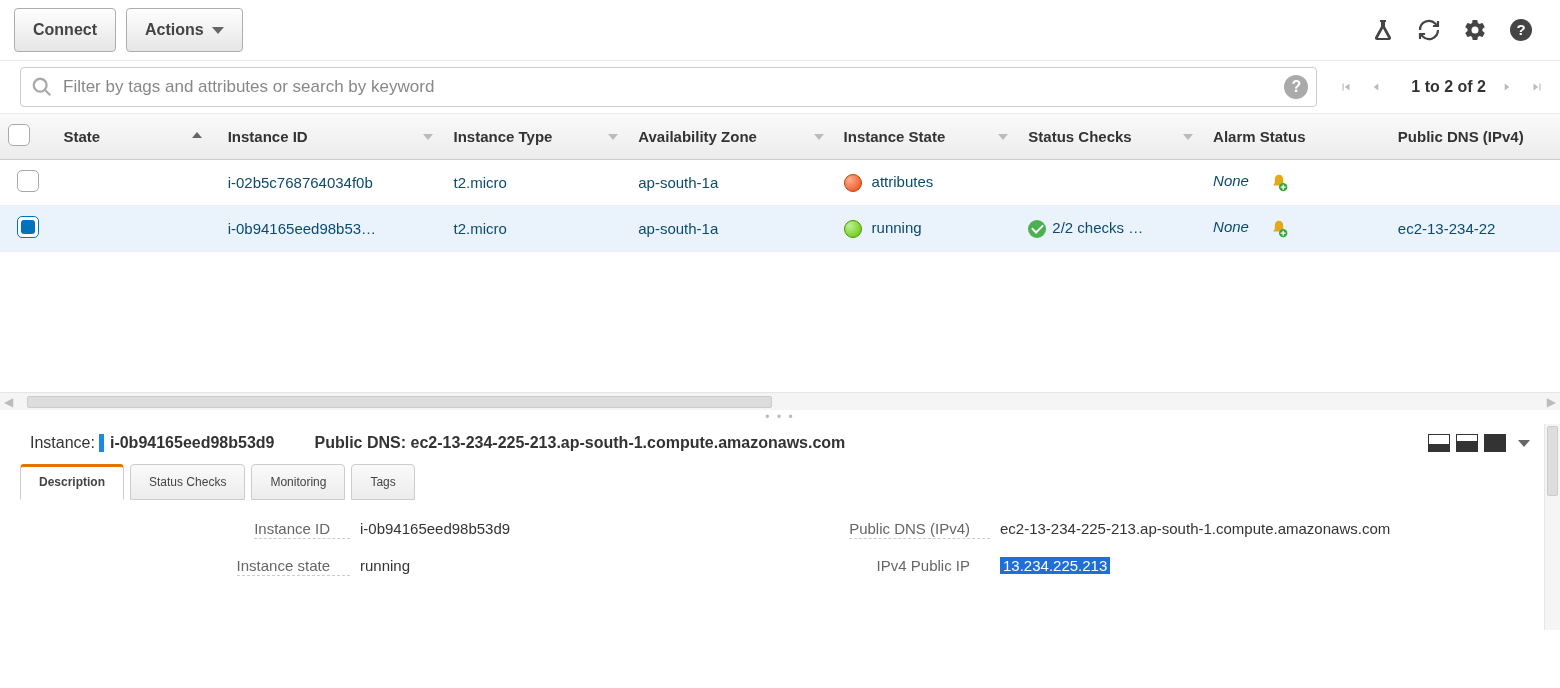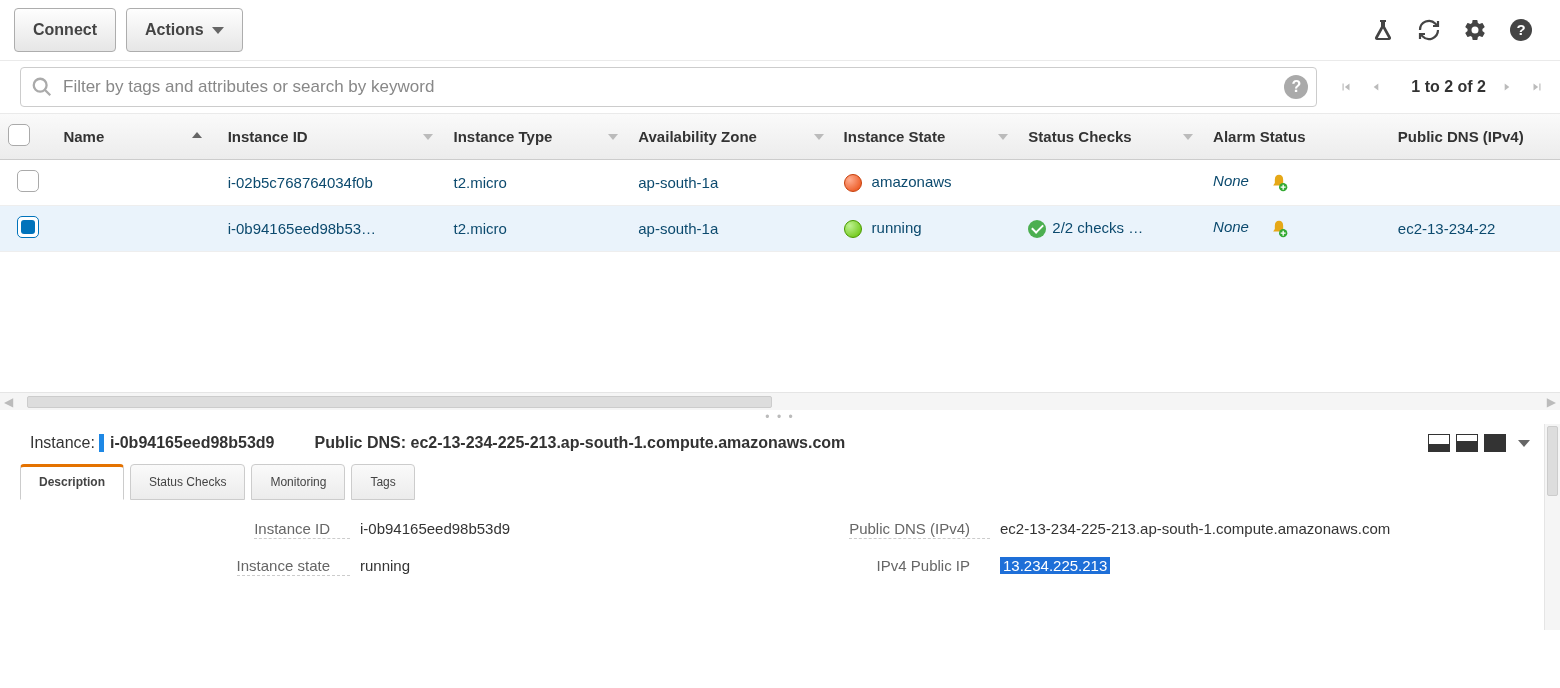--- a/index.html
+++ b/index.html
@@ -397,38 +397,38 @@
         </svg>
       </span>
   </div>
 </div>
 
 <div class="table-scroll">
 <table class="instances">
   <thead>
     <tr>
       <th class="col-chk"><span class="chk"></span></th>
-      <th class="col-name"><span>Name</span><span class="sort-up"></span></th>
+      <th class="col-name"><span>State</span><span class="sort-up"></span></th>
       <th class="col-iid"><span>Instance ID</span><span class="col-caret"></span></th>
       <th class="col-itype"><span>Instance Type</span><span class="col-caret"></span></th>
       <th class="col-az"><span>Availability Zone</span><span class="col-caret"></span></th>
       <th class="col-state"><span>Instance State</span><span class="col-caret"></span></th>
       <th class="col-checks"><span>Status Checks</span><span class="col-caret"></span></th>
       <th class="col-alarm"><span>Alarm Status</span></th>
       <th class="col-dns"><span>Public DNS (IPv4)</span></th>
     </tr>
   </thead>
   <tbody>
     <tr>
       <td class="col-chk"><span class="chk"></span></td>
       <td></td>
       <td>i-02b5c768764034f0b</td>
       <td>t2.micro</td>
       <td>ap-south-1a</td>
-      <td><span class="dot red"></span><span>amazonaws</span></td>
+      <td><span class="dot red"></span><span>attributes</span></td>
       <td></td>
       <td><span class="italic">None</span><span class="bell-icon"><svg viewBox="0 0 24 24">
                 <path fill="#e6a817" d="M12 2C9 2 7 4 7 8v4l-2 3h14l-2-3V8c0-4-2-6-5-6z"></path>
                 <circle cx="17" cy="17" r="5" fill="#3a3"></circle>
                 <path d="M17 14v6M14 17h6" stroke="#fff" stroke-width="1.6"></path>
               </svg></span></td>
       <td></td>
     </tr>
     <tr class="selected">
       <td class="col-chk"><span class="chk checked"></span></td>

